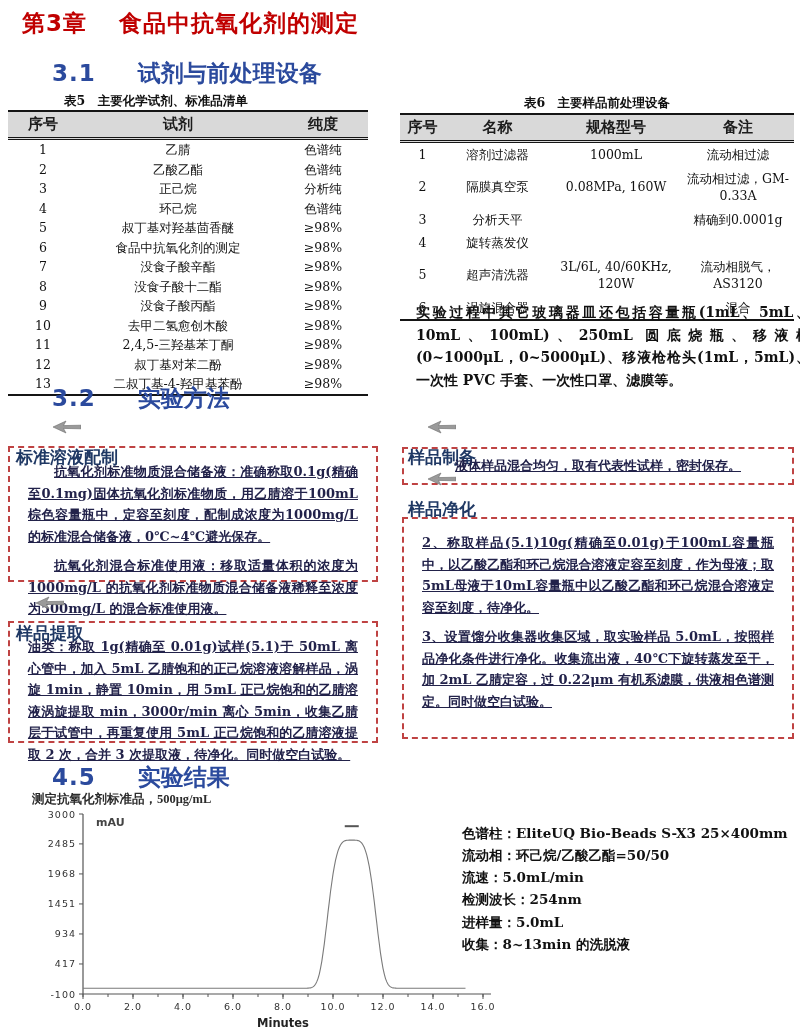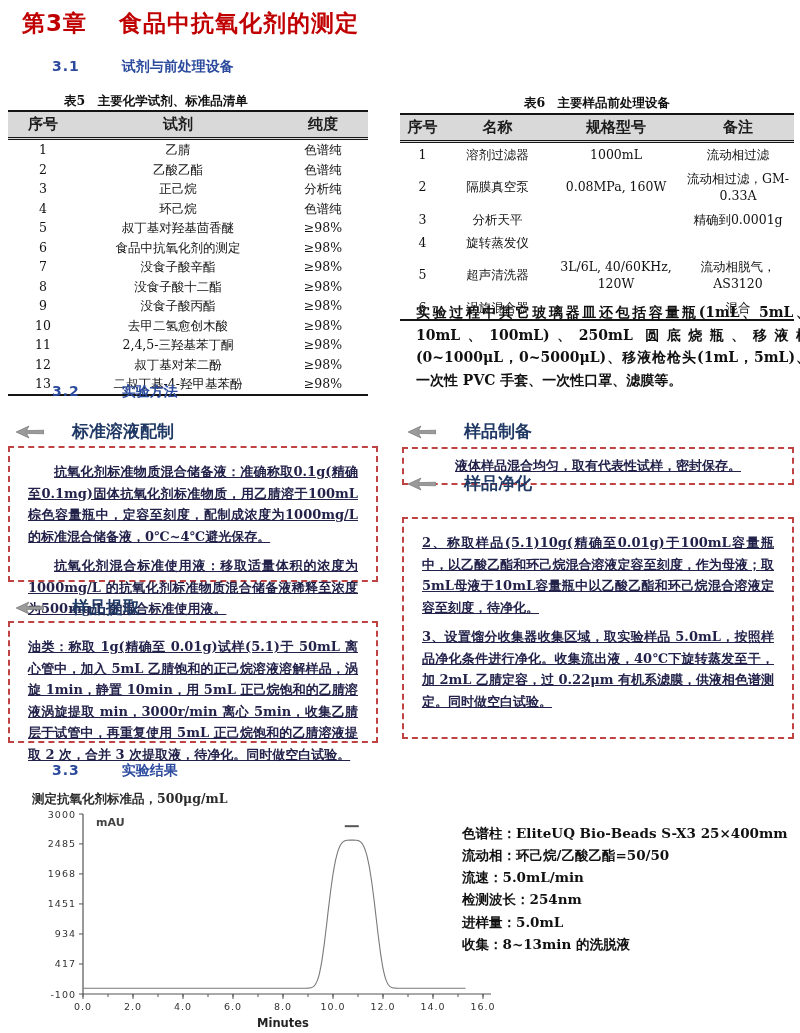--- a/index.html
+++ b/index.html
@@ -3,43 +3,43 @@
 <meta charset="utf-8">
 <style>
   html,body{margin:0;padding:0;background:#fff;}
   .page{position:relative;width:800px;height:1033px;background:#ffffff;overflow:hidden;
         font-family:"DejaVu Serif",serif;color:#1c1c1c;}
   .abs{position:absolute;}
 
   
   .chapter{font-family:"DejaVu Sans",sans-serif;font-weight:bold;font-size:23px;color:#c00000;letter-spacing:1px;}
   .chapter .num{margin-right:32px;text-align:center;}
-  .sec{font-family:"DejaVu Sans",sans-serif;font-weight:bold;font-size:14px;color:#2b4a9d;}
+  .sec{font-family:"DejaVu Sans",sans-serif;font-weight:bold;font-size:23px;color:#2b4a9d;}
   .sec .num{margin-right:42px;letter-spacing:1px;}
 
   
   .tcaption{font-weight:bold;font-size:12.5px;color:#111;}
   table.dtable{border-collapse:collapse;border-top:2.5px solid #151515;border-bottom:2px solid #151515;width:100%;}
   table.dtable th{background:#d9d9d9;border-bottom:3px double #151515;font-weight:bold;
                   font-size:15px;padding:3px 2px;text-align:center;}
   table.dtable td{font-size:12.5px;text-align:center;padding:1px 2px;line-height:1.4;color:#111;}
   table.t6 td{padding:3px 2px;}
 
   .note{font-size:14px;line-height:1.62;text-align:justify;font-weight:600;color:#111;}
 
   
-  .subhead{display:flex;align-items:center;gap:28px;}
+  .subhead{display:flex;align-items:center;gap:12px;flex-direction:column;}
   .subhead .lbl{font-family:"DejaVu Sans",sans-serif;font-weight:bold;font-size:17px;color:#1f3864;}
   .dbox{border:2px dashed #bf4343;padding:5px 10px;box-sizing:border-box;
         font-size:13px;line-height:1.66;text-align:justify;color:#22224a;font-weight:600;}
   .dbox p{margin:8px;text-decoration:underline;}
   .dbox p.ind{text-indent:2em;}
 
   
-  .chart-caption{font-weight:bold;font-size:12.5px;color:#2c2c2c;}
+  .chart-caption{font-weight:bold;font-size:12.5px;color:#2c2c2c;font-family:Liberation Serif, serif;}
   .cond{font-size:13.5px;line-height:1.64;font-weight:600;color:#111;}
   svg text{font-family:"DejaVu Sans",sans-serif;}
 </style>
 </head>
 <body>
 
 <div class="page">
 
   <div class="abs chapter" style="left:22px;top:8px;">
     <span class="num">第3章</span><span>食品中抗氧化剂的测定</span>
@@ -234,21 +234,21 @@
         <polygon points="0,7 13,1 10.5,5.6 28,5.2 28,8.8 10.5,8.4 13,13" fill="#9a9a9a" stroke="#6d6d6d" stroke-width="0.6"></polygon>
       </svg>
     <span class="lbl">样品净化</span>
   </div>
   <div class="abs dbox" style="left:402px;top:517px;width:392px;height:222px;">
     <p>2、称取样品(5.1)10g(精确至0.01g)于100mL容量瓶中，以乙酸乙酯和环己烷混合溶液定容至刻度，作为母液；取5mL母液于10mL容量瓶中以乙酸乙酯和环己烷混合溶液定容至刻度，待净化。</p>
     <p>3、设置馏分收集器收集区域，取实验样品 5.0mL，按照样品净化条件进行净化。收集流出液，40℃下旋转蒸发至干，加 2mL 乙腈定容，过 0.22μm 有机系滤膜，供液相色谱测定。同时做空白试验。</p>
   </div>
 
   <div class="abs sec" style="left:52px;top:762px;">
-    <span class="num">3.3</span><span>实验结果</span>
+    <span class="num">4.5</span><span>实验结果</span>
   </div>
 
   <div class="abs chart-caption" style="left:32px;top:791px;">测定抗氧化剂标准品，500μg/mL</div>
   <svg id="chrom" class="abs" style="left:28px;top:806px;" width="470" height="226" viewBox="0 0 470 226">
       <line x1="55" y1="8" x2="55" y2="188" stroke="#555555" stroke-width="1.2"></line>
       <line x1="55" y1="188" x2="463" y2="188" stroke="#555555" stroke-width="1.2"></line>
       <line x1="51" y1="8" x2="55" y2="8" stroke="#555555" stroke-width="1"></line>
       <text x="48" y="11.5" text-anchor="end" font-size="9.5" letter-spacing="1" fill="#333">3000</text>
       <line x1="51" y1="37.903225806451616" x2="55" y2="37.903225806451616" stroke="#555555" stroke-width="1"></line>
       <text x="48" y="41.403225806451616" text-anchor="end" font-size="9.5" letter-spacing="1" fill="#333">2485</text>

